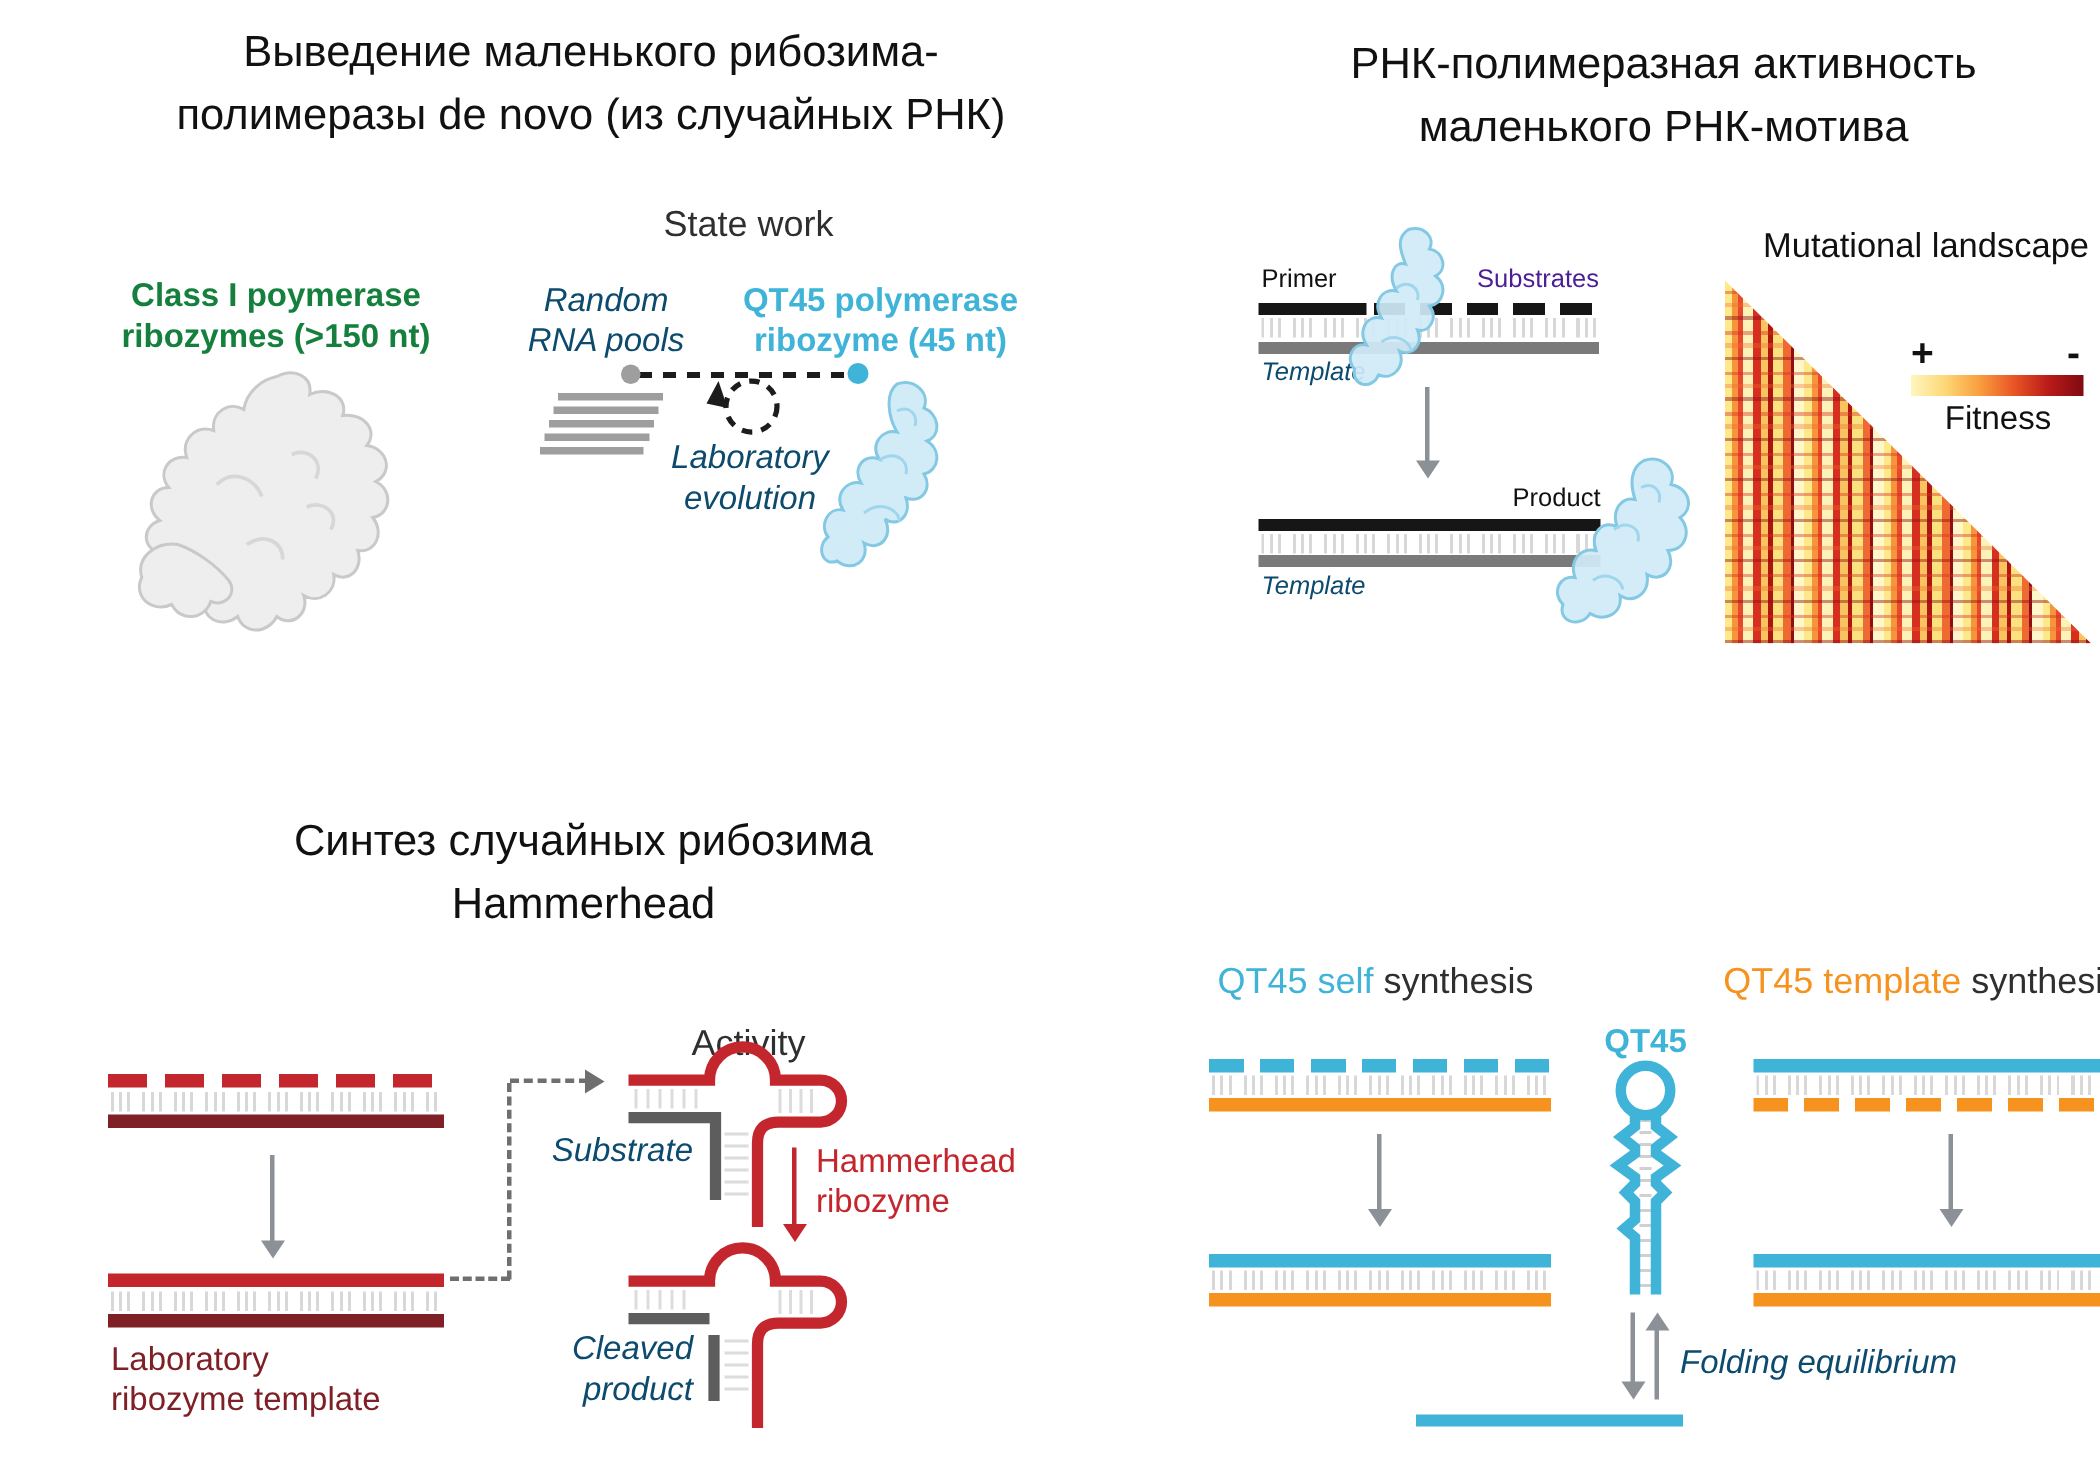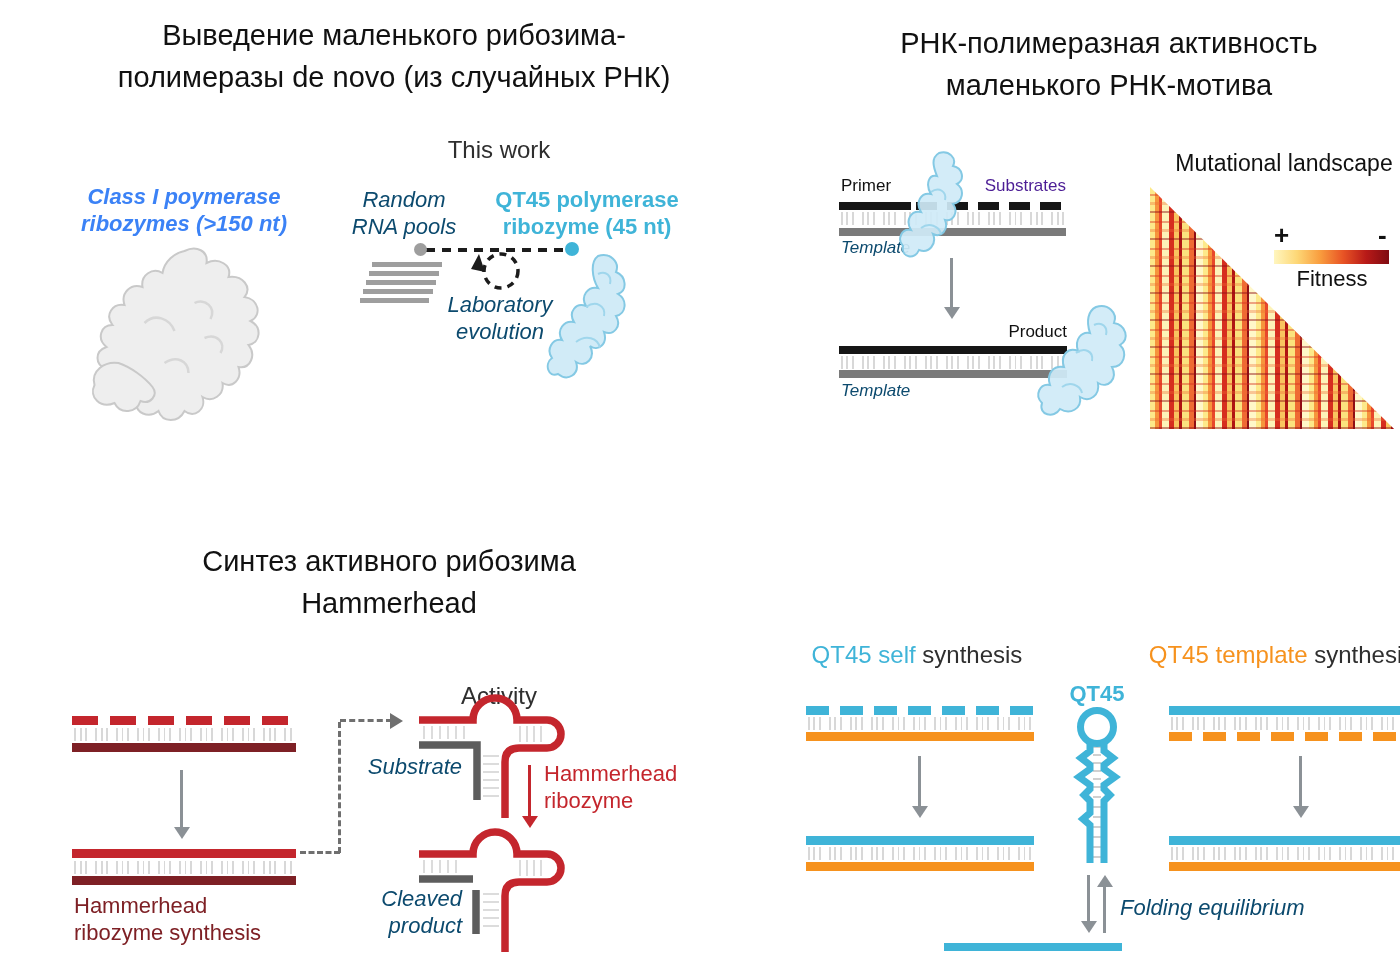--- a/index.html
+++ b/index.html
@@ -5,21 +5,21 @@
   html,body{margin:0;padding:0;background:#fff;}
   #canvas{position:relative;width:1400px;height:975px;background:#fff;overflow:hidden;
           font-family:"Liberation Sans","DejaVu Sans",sans-serif;color:#1a1a1a;margin-left:44px;}
   .abs{position:absolute;}
   .pre{white-space:pre-line;}
   .title{font-size:29px;line-height:1.45;text-align:center;color:#111;}
   .heading{font-size:24px;color:#2f2f2f;text-align:center;}
   .lbl{font-size:22px;line-height:1.22;}
   .lbl-s{font-size:17px;line-height:1.2;}
   .gray{color:#0c4a6e;font-style:italic;}
-  .lightgray-b{color:#3b82f6;font-weight:bold;font-style:italic;}
+  .lightgray-b{color:#15803d;font-weight:bold;}
   .cyan{color:#3fb4d8;}
   .cyan-b{color:#3fb4d8;font-weight:bold;}
   .orange{color:#f6921e;}
   .red{color:#c4262d;}
   .darkred{color:#7e2025;}
   .center{text-align:center;}
   .right{text-align:right;}
 
   .bar{position:absolute;height:8px;}
   .h9{height:9px;}
@@ -68,21 +68,21 @@
   svg{position:absolute;overflow:visible;}
 </style>
 </head>
 <body>
 
 <div id="canvas">
 
   <div class="abs title pre" style="left:10px;top:14px;width:680px;">Выведение маленького рибозима-
 полимеразы de novo (из случайных РНК)</div>
 
-  <div class="abs heading" style="left:390px;top:136px;width:130px;">This work</div>
+  <div class="abs heading" style="left:390px;top:136px;width:130px;">State work</div>
 
   <div class="abs lbl lightgray-b center" style="left:18px;top:184px;width:244px;">Class I poymerase ribozymes (&gt;150 nt)</div>
   <div class="abs lbl gray center" style="left:300px;top:187px;width:120px;">Random RNA pools</div>
   <div class="abs lbl cyan-b center" style="left:438px;top:187px;width:210px;">QT45 polymerase ribozyme (45 nt)</div>
 
   <svg style="left:38px;top:243px;" width="210" height="195" viewBox="0 0 205 195">
     <path d="M100,8 C112,2 124,8 122,20 C134,14 148,22 144,34 C158,32 168,44 160,54 C174,56 178,72 166,78
              C178,84 176,100 164,102 C172,112 166,126 154,124 C158,136 148,146 138,140 C140,152 128,160 118,154
              C122,166 110,176 100,168 C94,180 78,180 74,168 C64,176 50,170 52,158 C40,164 28,154 34,144
              C22,146 14,134 22,126 C10,122 10,108 22,104 C12,96 16,82 28,82 C20,72 28,60 40,62
@@ -149,35 +149,35 @@
     <path d="M26,84 C34,78 44,82 46,90 M40,50 C48,44 58,48 56,58 M58,22 C66,18 72,24 70,32" fill="none" stroke="#9fd6ec" stroke-width="2"></path>
   </svg>
 
   <div class="abs heading" style="left:1095px;top:150px;width:290px;font-size:23px;color:#111;">Mutational landscape</div>
   <div class="heatmap" style="left:1106px;top:187px;width:244px;height:242px;"></div>
   <div class="scale-sign" style="left:1230px;top:220px;">+</div>
   <div class="scale-sign" style="left:1334px;top:220px;">-</div>
   <div class="fitscale" style="left:1230px;top:250px;width:115px;height:14px;"></div>
   <div class="abs lbl center" style="left:1228px;top:266px;width:120px;color:#111;">Fitness</div>
 
-  <div class="abs title pre" style="left:70px;top:540px;width:550px;">Синтез активного рибозима
+  <div class="abs title pre" style="left:70px;top:540px;width:550px;">Синтез случайных рибозима
 Hammerhead</div>
 
   <div class="abs heading" style="left:400px;top:682px;width:110px;">Activity</div>
 
   <div class="abs bar h9 dash-red" style="left:28px;top:716px;width:224px;"></div>
   <div class="abs ticks" style="left:30px;top:728px;width:220px;"></div>
   <div class="abs bar h9 solid-darkred" style="left:28px;top:743px;width:224px;"></div>
 
   <div class="varrow" style="left:136px;top:770px;height:58px;"></div>
 
   <div class="abs bar h9 solid-red" style="left:28px;top:849px;width:224px;"></div>
   <div class="abs ticks" style="left:30px;top:861px;width:220px;"></div>
   <div class="abs bar h9 solid-darkred" style="left:28px;top:876px;width:224px;"></div>
-  <div class="abs lbl darkred" style="left:30px;top:893px;width:190px;">Hammerhead ribozyme synthesis</div>
+  <div class="abs lbl darkred" style="left:30px;top:893px;width:190px;">Laboratory ribozyme template</div>
 
   <div class="dashH" style="left:256px;top:851px;width:40px;"></div>
   <div class="dashV" style="left:294px;top:722px;height:131px;"></div>
   <div class="dashH" style="left:296px;top:719px;width:52px;"></div>
   <div class="tri-right" style="left:346px;top:713px;"></div>
 
   <svg style="left:372px;top:692px;" width="190" height="128" viewBox="0 0 190 128">
     <path d="M8,34V47M16,34V47M24,34V47M32,34V47M40,34V47M48,34V47M104,34V50M111,34V50M118,34V50M125,34V50" stroke="#dcdcdc" stroke-width="2" fill="none"></path>
     <path d="M67,64H83M67,72H83M67,80H83M67,88H83M67,96H83M67,104H83" stroke="#dcdcdc" stroke-width="2" fill="none"></path>
     <path d="M3,53 H61 V108" fill="none" stroke="#5d5d5d" stroke-width="7.5"></path>

